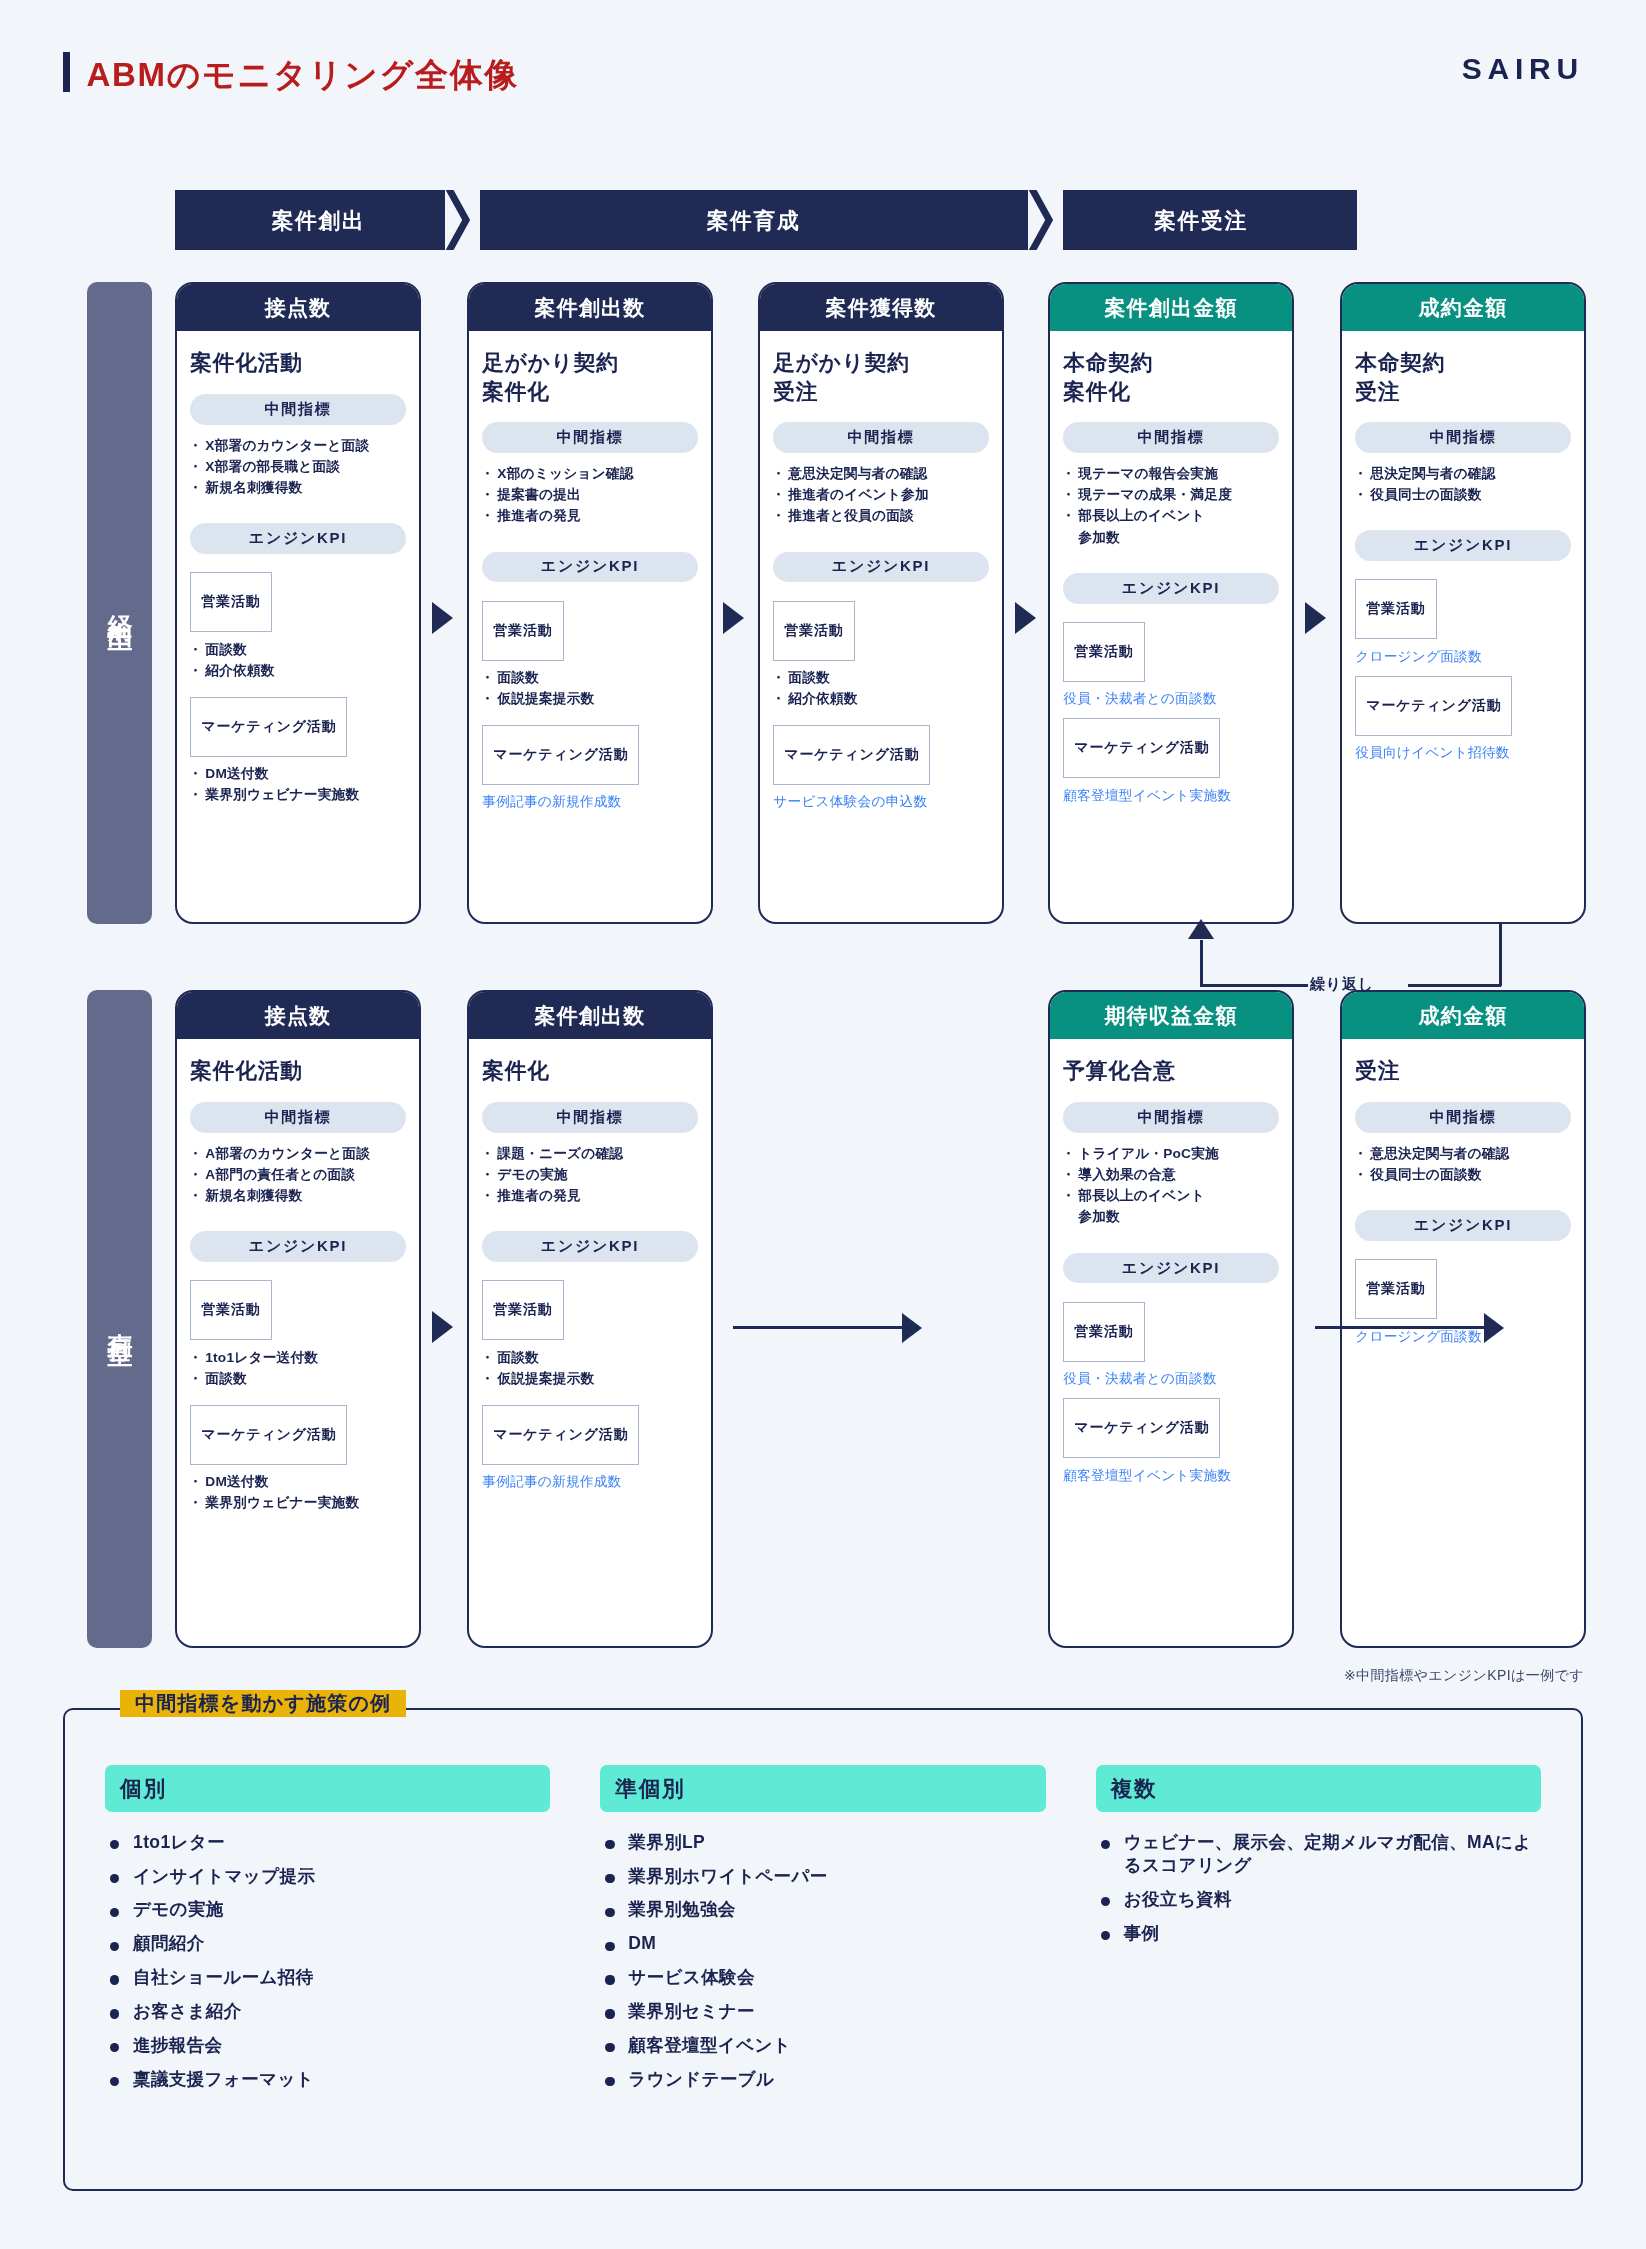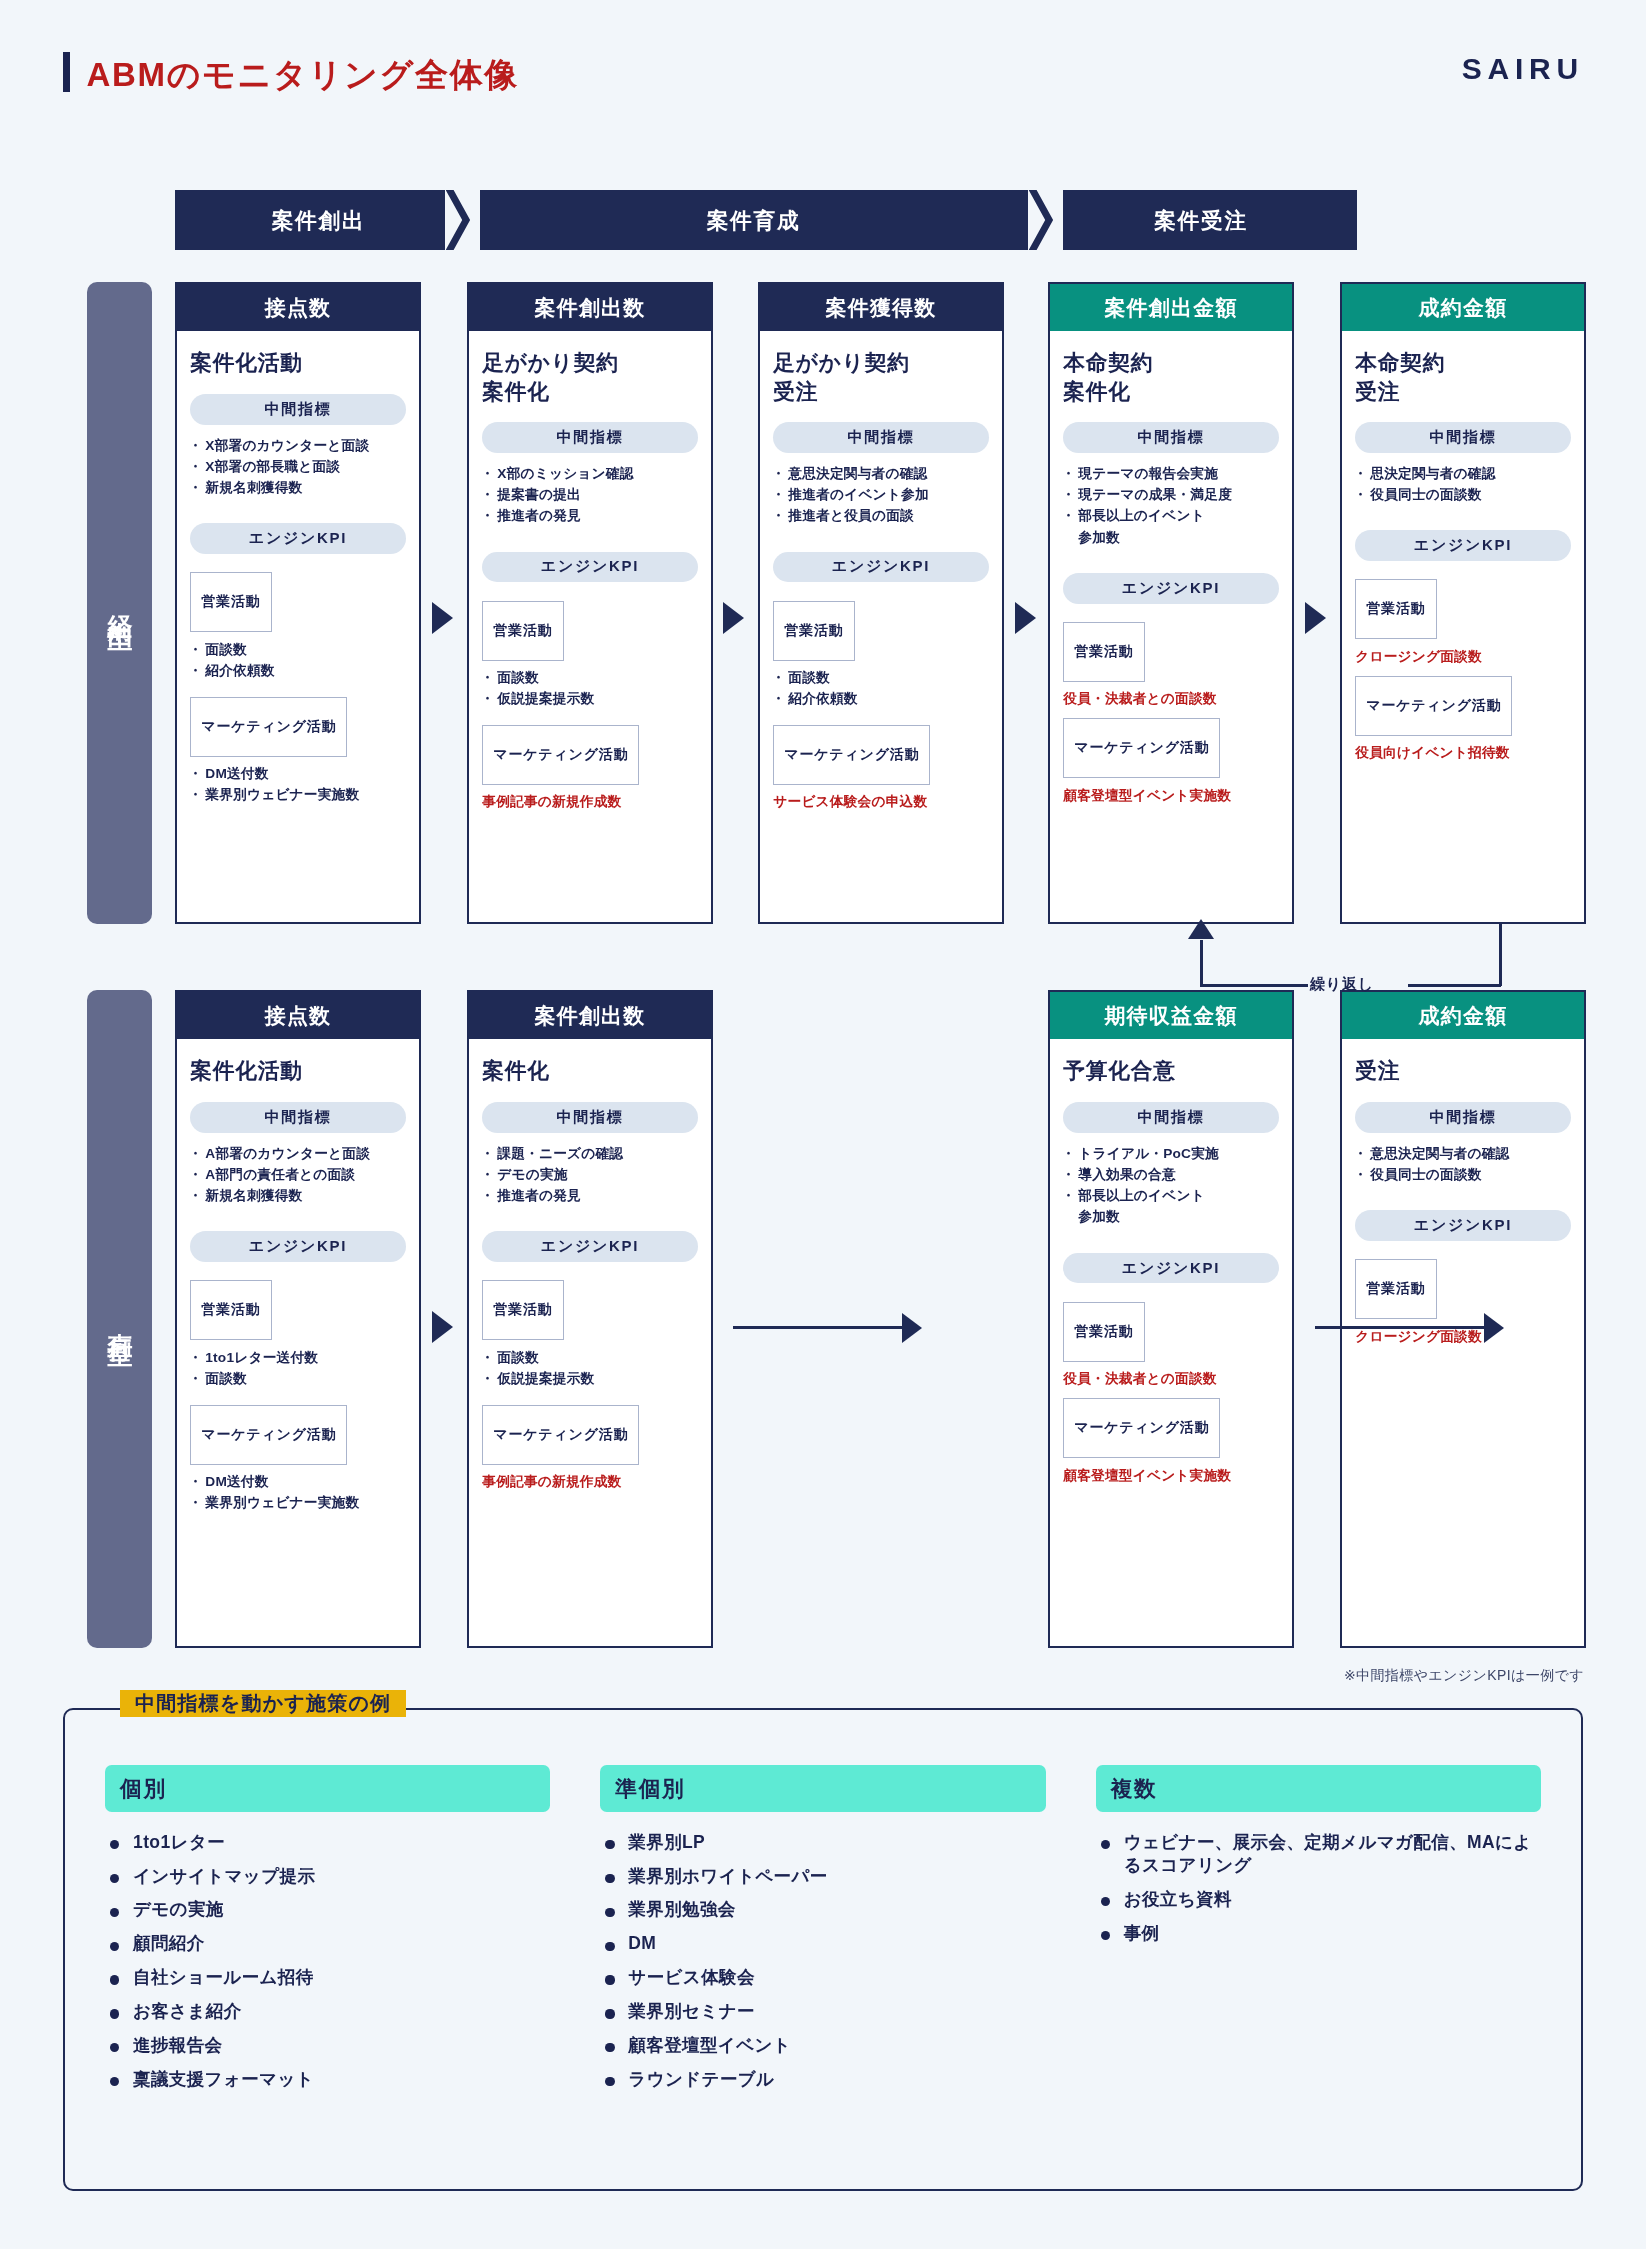--- a/index.html
+++ b/index.html
@@ -40,21 +40,21 @@
   
   .row { position:absolute; left:0; width:1647px; }
   .typebar {
     position:absolute; width:65px; background:#636a8c; border-radius:10px;
     color:#fff; font-size:25px; font-weight:bold; letter-spacing:5px;
     display:flex; align-items:center; justify-content:center;
     writing-mode: vertical-rl; text-orientation: upright; line-height:1.35;
   }
   .card {
     position:absolute; width:246px; background:#fff;
-    border:2.1px solid #1f2a55; border-radius:0; overflow:hidden;
+    border:2.1px solid #1f2a55; border-radius:18px; overflow:hidden;
   }
   .card-head {
     height:47px; display:flex; align-items:center; justify-content:center;
     color:#fff; font-size:21px; font-weight:bold; letter-spacing:1.2px;
   }
   .head-navy { background:#1f2a55; }
   .head-teal { background:#089180; }
   .card-body { padding:18.3px 13.3px 13.3px 13.3px; }
   .card-title {
     text-align:left; font-size:21.7px; font-weight:bold; color:#1b2350;
@@ -69,21 +69,21 @@
   .blist li {
     font-size:13.7px; line-height:1.55; color:#1b2350; font-weight:bold;
     padding-left:15px; position:relative; letter-spacing:0.2px;
   }
   .blist li::before { content:"・"; position:absolute; left:-1.7px; top:0; }
   .tagbox {
     display:inline-block; border:1.2px solid #aab4cc; background:#fff;
     font-size:14px; font-weight:bold; color:#1b2350; padding:20px 10px;
     margin:8.3px 0 6.7px 0; letter-spacing:0.8px;
   }
-  .plain { font-size:13.7px; font-weight:bold; color:#b91c1c; line-height:1.55; letter-spacing:0.2px; }
+  .plain { font-size:13.7px; font-weight:normal; color:#3b82f6; line-height:1.55; letter-spacing:0.2px; }
   .spacer { height:18.3px; }
 
   
   .tri {
     position:absolute; width:0; height:0;
     border-top:16.7px solid transparent; border-bottom:16.7px solid transparent;
     border-left:21.7px solid #1f2a55;
   }
   .lonarrow { position:absolute; height:3.3px; background:#1f2a55; }
   .lonarrow::after {

